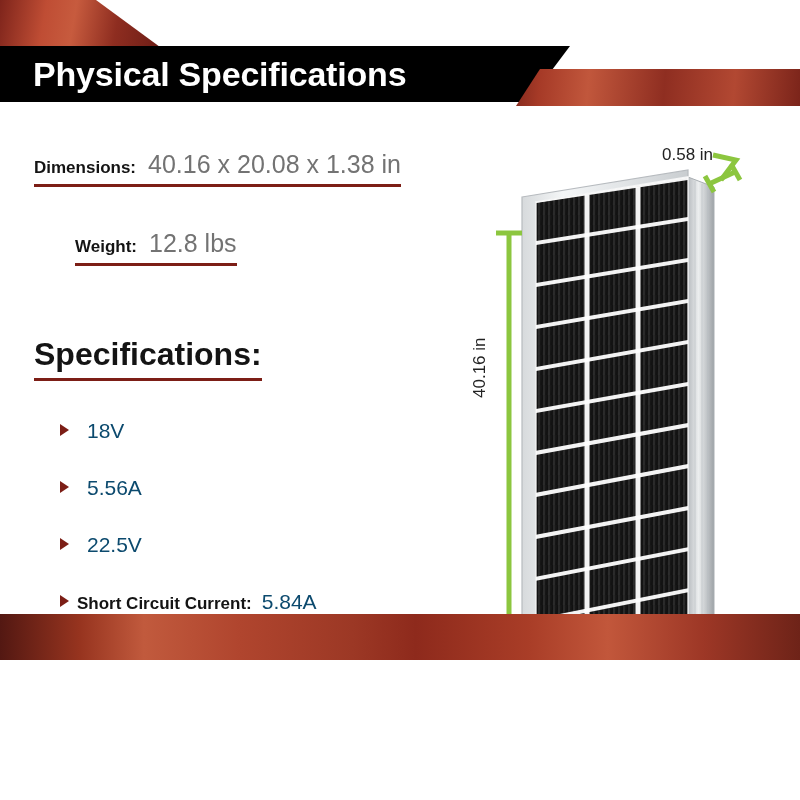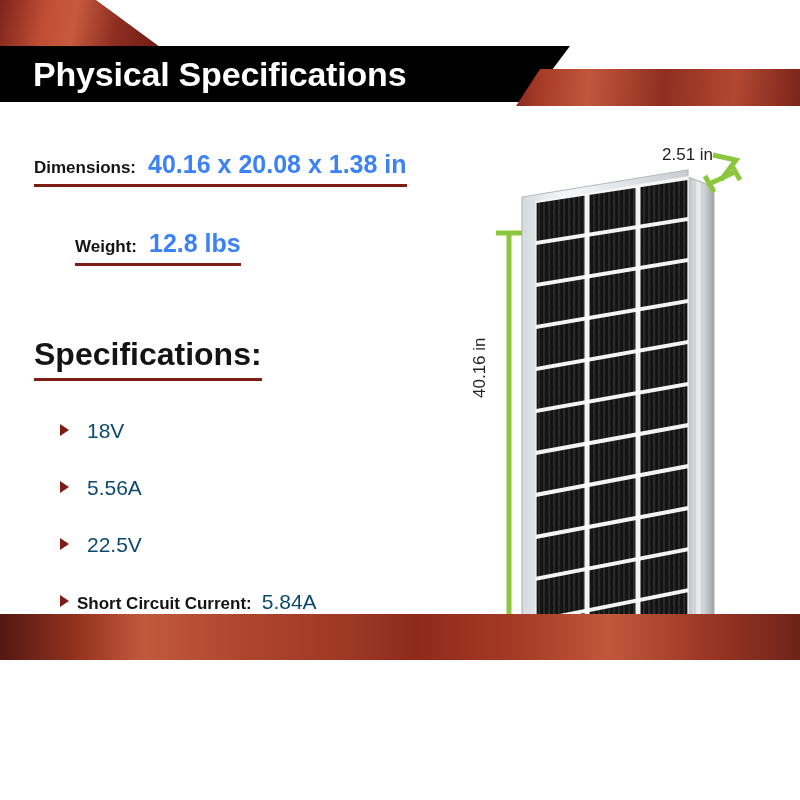--- a/index.html
+++ b/index.html
@@ -85,22 +85,22 @@
     border-bottom: 3px solid #7c1e16;
     white-space: nowrap;
   }
   .kv-label {
     font-size: 17px;
     font-weight: bold;
     color: #141414;
   }
   .kv-value {
     font-size: 25px;
-    font-weight: bold;
-    color: #3b82f6;
+    font-weight: normal;
+    color: #737373;
     margin-left: 12px;
   }
   .row-dimensions { margin-top: 0; }
   .row-weight { margin-top: 42px; margin-left: 41px; }
 
   .spec-heading-wrap {
     margin-top: 70px;
   }
   .spec-heading {
     display: inline-block;
@@ -321,19 +321,19 @@
       <line x1="524" y1="673" x2="531" y2="696"></line>
       <line x1="719" y1="703" x2="726" y2="726"></line>
 
       <polyline points="713,155 736,160 721,180"></polyline>
       <line x1="709" y1="184" x2="735" y2="172"></line>
       <line x1="705" y1="176" x2="714" y2="192"></line>
       <line x1="731" y1="164" x2="740" y2="180"></line>
     </g>
   </svg>
 
-  <div class="dim-text dim-thickness">2.51 in</div>
+  <div class="dim-text dim-thickness">0.58 in</div>
   <div class="dim-text dim-height">40.16 in</div>
   <div class="dim-text dim-width">20.08 in</div>
 
   <div class="bottom-bar"></div>
 
 </div>
 
 </body></html>

